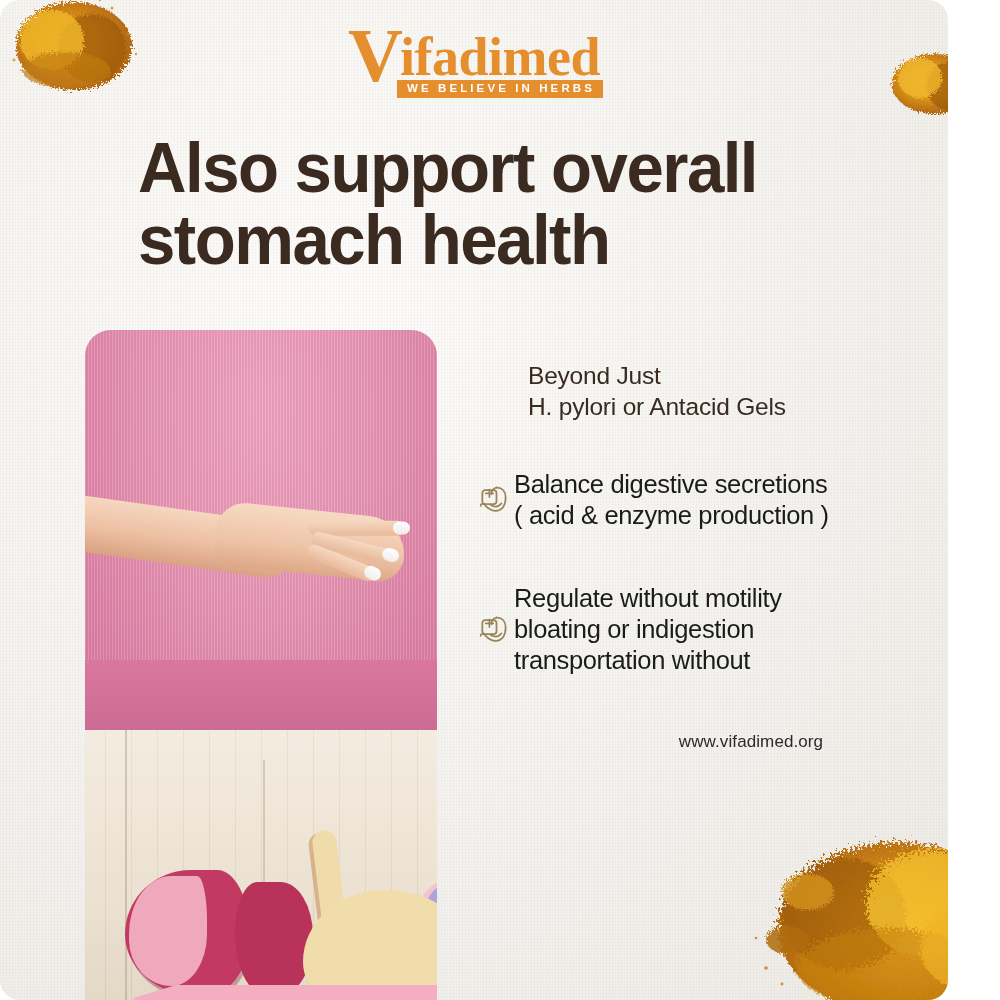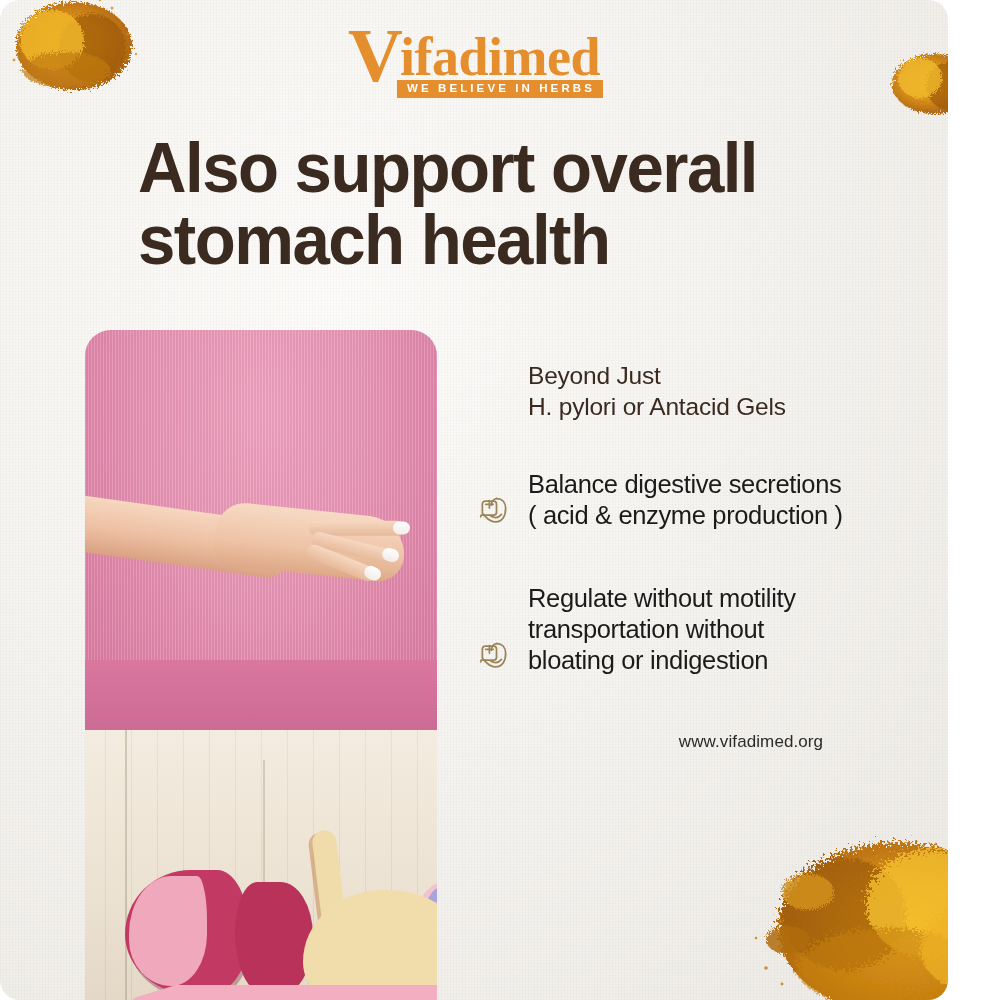--- a/index.html
+++ b/index.html
@@ -203,21 +203,21 @@
   #subheading {
     color:#3A2A20;
     font-weight:400;
     font-size:24.5px;
     line-height:1.28;
     letter-spacing:-0.2px;
     margin-left:54px;
   }
   #subheading .sh-line { display:block; }
 
-  .bullet { display:flex; align-items:flex-end; gap:14px; }
+  .bullet { display:flex; align-items:center; gap:0; }
   #bullet-1 { margin-top:46px; }
   #bullet-2 { margin-top:52px; }
 
   .bullet-icon { flex:0 0 40px; width:40px; height:40px; }
   .bullet-text {
     color:#1b1b1b;
     font-size:25.5px;
     line-height:1.22;
     font-weight:400;
     letter-spacing:-0.35px;
@@ -408,21 +408,21 @@
             <path d="M27 9 c7 0 11 5 11 12 c0 9 -4 16 -12 16 c-7 0 -10 -4 -13 -7 c-2 -2 -5 -2 -5 1"></path>
             <path d="M27 9 c-4 1 -6 4 -6 8"></path>
             <path d="M20 30 c5 3 10 2 13 -2"></path>
             <path d="M14 16 h9 M18.5 11.5 v9"></path>
             <rect x="10" y="12" width="17" height="17" rx="3.5"></rect>
           </g>
         </svg>
       </span>
       <span class="bullet-text">
         <span class="bt-line">Regulate without motility</span>
+        <span class="bt-line">bloating or indigestion</span>
         <span class="bt-line">transportation without</span>
-        <span class="bt-line">bloating or indigestion</span>
       </span>
     </div>
 
     <div id="website-url">www.vifadimed.org</div>
   </div>
 
 </div>
 
 </body></html>

